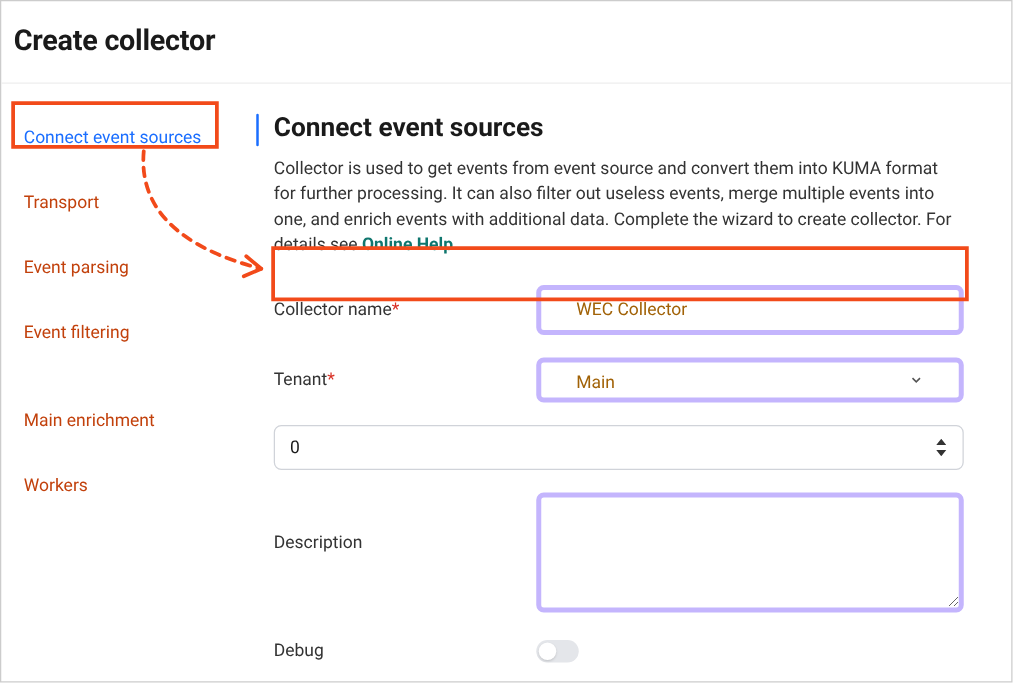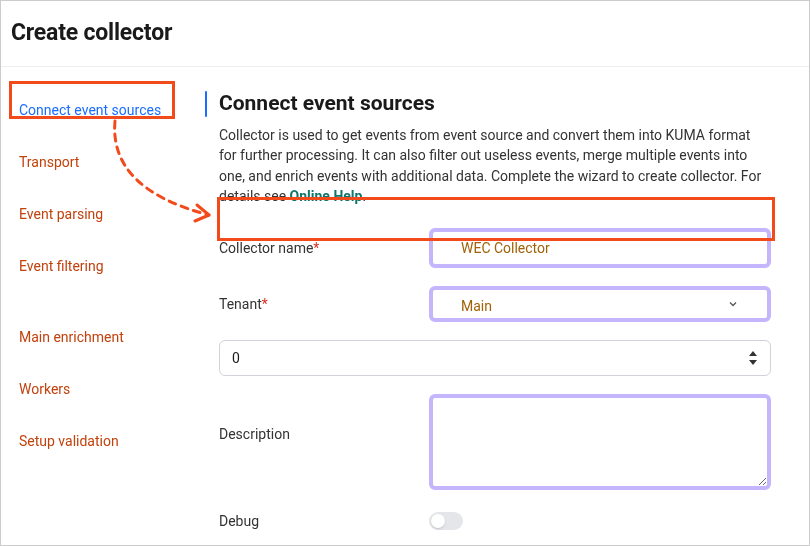--- a/index.html
+++ b/index.html
@@ -171,21 +171,20 @@
 
 <div class="body">
   <nav class="sidebar">
     <span class="sidebar-item active">Connect event sources</span><br>
     <span class="sidebar-item">Transport</span><br>
     <span class="sidebar-item">Event parsing</span><br>
     <span class="sidebar-item">Event filtering</span><br>
     <br>
     <span class="sidebar-item">Main enrichment</span><br>
     <span class="sidebar-item">Workers</span><br>
-    <span class="sidebar-item">Setup validation</span>
   </nav>
 
   <div class="divider"></div>
 
   <main class="main">
     <h2>Connect event sources</h2>
     <p class="desc">
       <span>Collector is used to get events from event source and convert them into KUMA format for further processing. It can also filter out useless events, merge multiple events into one, and enrich events with additional data. Complete the wizard to create collector. For details see </span><a href="#">Online Help</a><span>.</span>
     </p>
 

